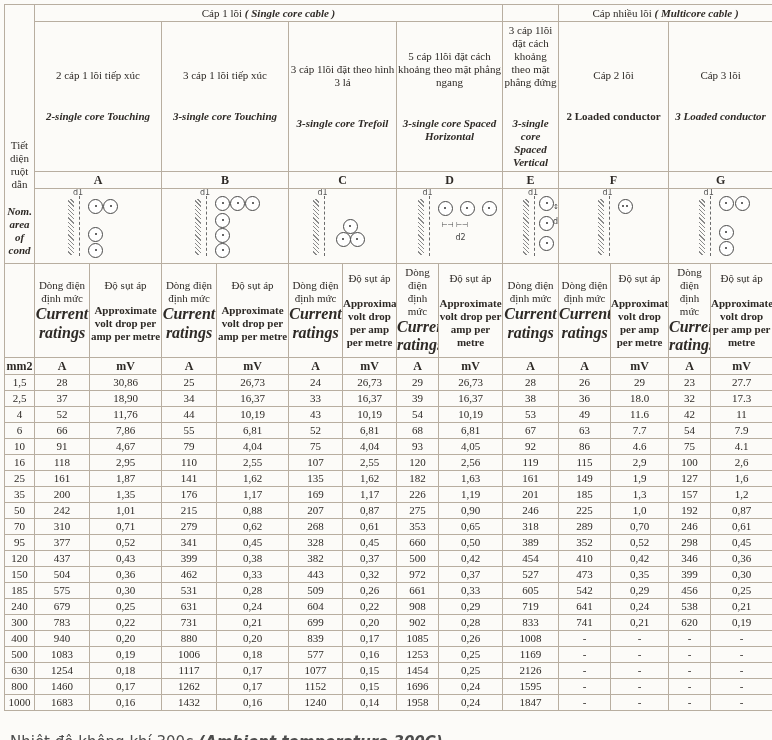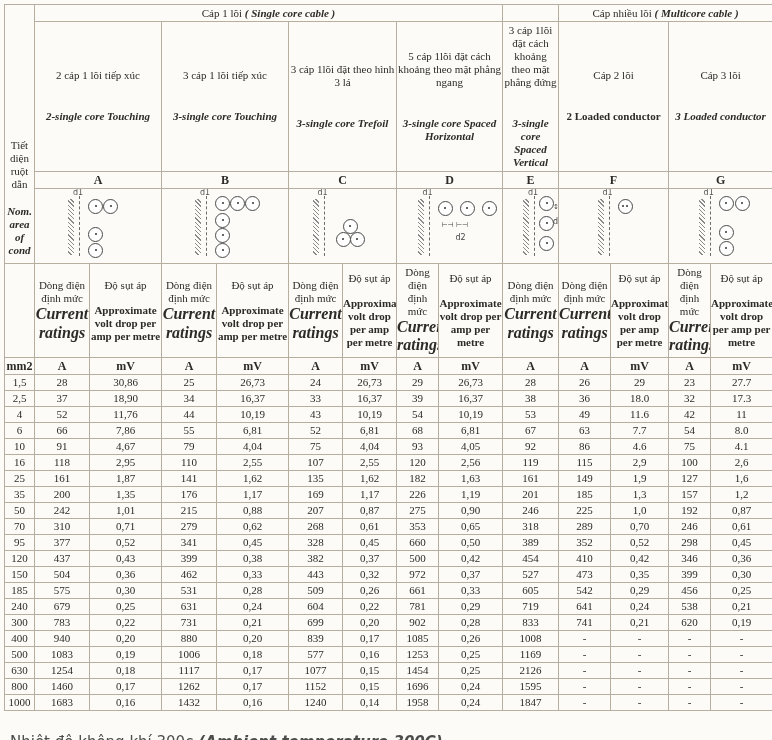--- a/index.html
+++ b/index.html
@@ -368,21 +368,21 @@
           <td>55</td>
           <td>6,81</td>
           <td>52</td>
           <td>6,81</td>
           <td>68</td>
           <td>6,81</td>
           <td>67</td>
           <td>63</td>
           <td>7.7</td>
           <td>54</td>
-          <td>8.0</td>
+          <td>7.9</td>
         </tr>
         <tr>
           <td>10</td>
           <td>91</td>
           <td>4,67</td>
           <td>79</td>
           <td>4,04</td>
           <td>75</td>
           <td>4,04</td>
           <td>93</td>
@@ -538,21 +538,21 @@
           <td>0,25</td>
         </tr>
         <tr>
           <td>240</td>
           <td>679</td>
           <td>0,25</td>
           <td>631</td>
           <td>0,24</td>
           <td>604</td>
           <td>0,22</td>
-          <td>781</td>
+          <td>908</td>
           <td>0,29</td>
           <td>719</td>
           <td>641</td>
           <td>0,24</td>
           <td>538</td>
           <td>0,21</td>
         </tr>
         <tr>
           <td>300</td>
           <td>783</td>

